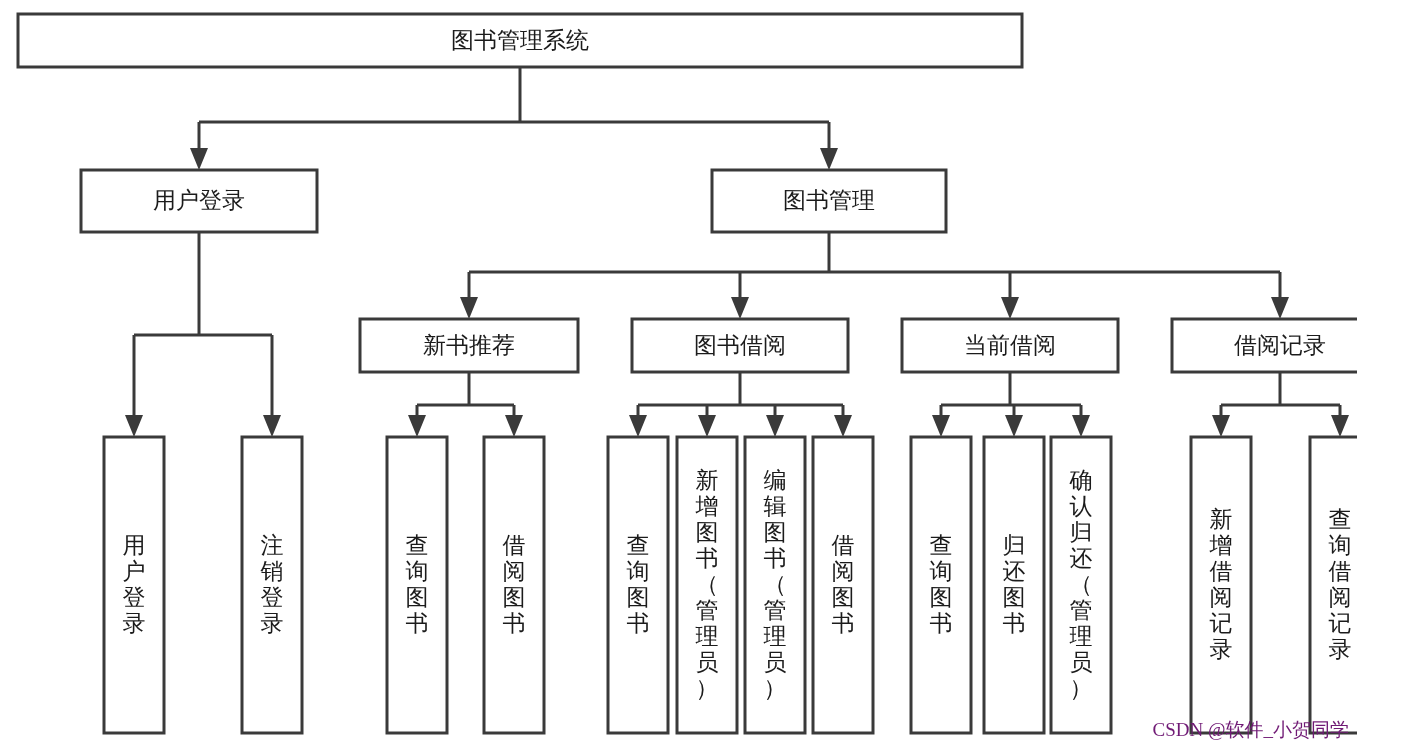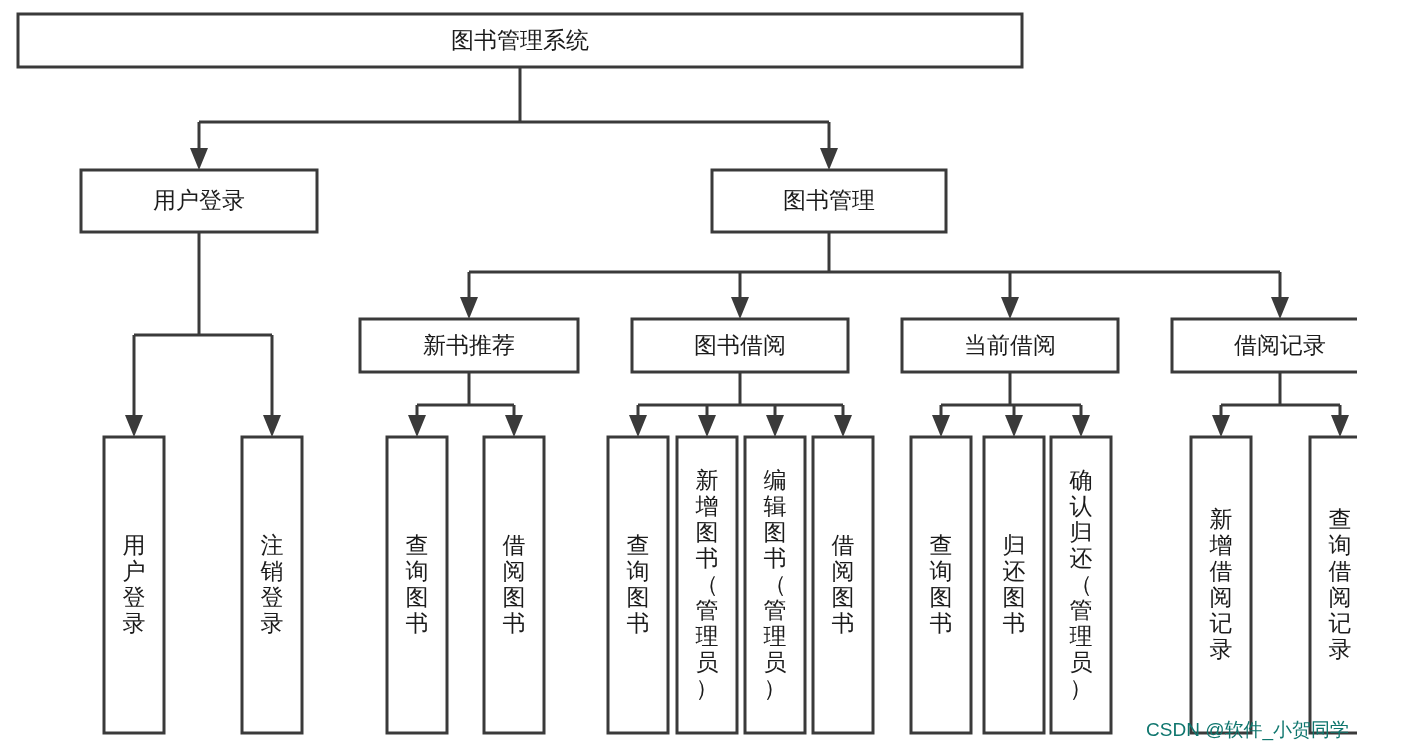--- a/index.html
+++ b/index.html
@@ -49,23 +49,23 @@
     fill: none;
   }
   .arrow-head {
     fill: #3a3a3a;
     stroke: none;
   }
   .watermark {
     position: absolute;
     right: 8px;
     bottom: 4px;
-    font-family: Liberation Sans, sans-serif;
+    font-family: Liberation Serif, serif;
     font-size: 19px;
-    color: #0f766e;
+    color: #701a75;
     white-space: nowrap;
     pointer-events: none;
   }
 </style>
 </head>
 <body>
 
 <div id="canvas">
   <svg id="diagram" viewBox="0 0 1405 747">
     <g id="connectors">

